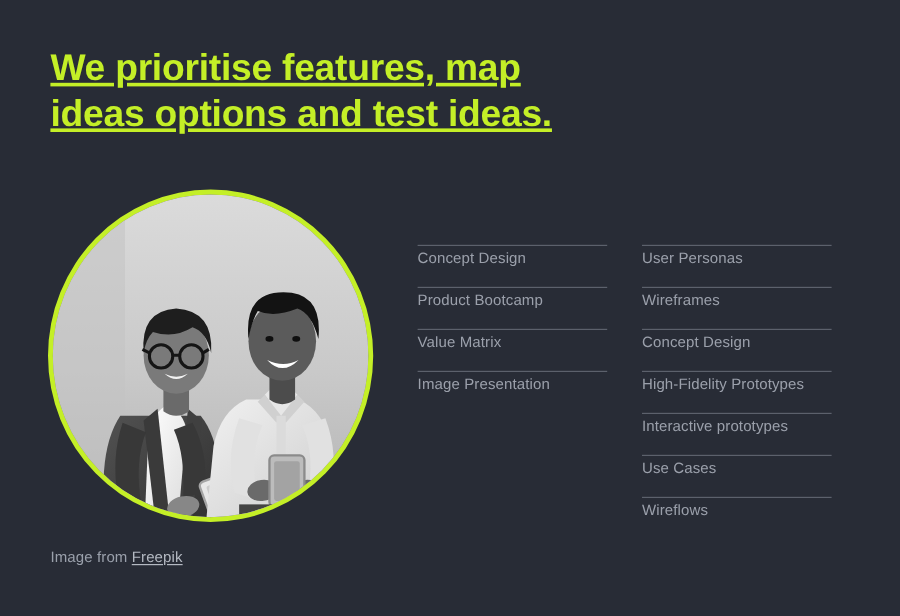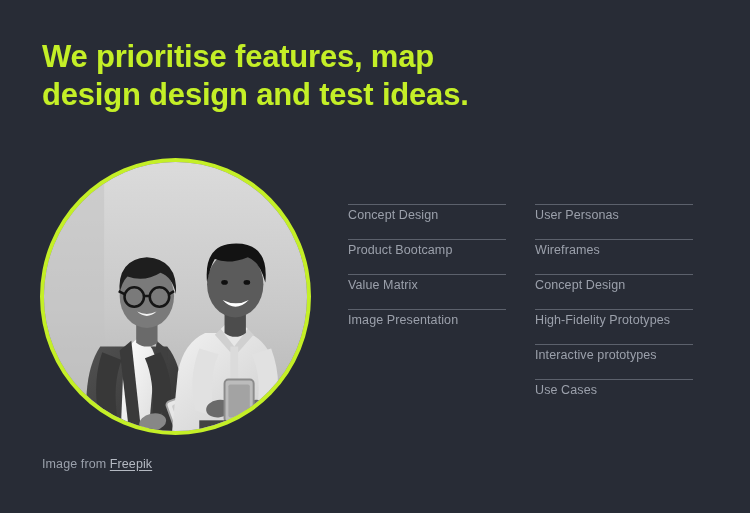--- a/index.html
+++ b/index.html
@@ -17,21 +17,21 @@
   .heading {
     position:absolute;
     left:42px; top:38px;
     width:520px;
     color:#c4ef27;
     font-size:31px;
     font-weight:bold;
     line-height:38px;
     letter-spacing:-0.2px;
   }
-  .heading .line { display:block; white-space:nowrap; }
+  .heading .line { display:block; white-space:nowrap;text-decoration:underline; }
 
   
   .photo-wrap {
     position:absolute;
     left:40px; top:158px;
     width:271px; height:277px;
     border-radius:50%;
     border:4px solid #c4ef27;
     overflow:hidden;
     background:#8e8e8e;
@@ -80,21 +80,21 @@
     margin-top:36px;
   }
 </style>
 </head>
 <body>
 
 <div id="page">
 
   <h1 class="heading">
     <span class="line">We prioritise features, map</span>
-    <span class="line">design design and test ideas.</span>
+    <span class="line">ideas options and test ideas.</span>
   </h1>
 
   <div class="photo-wrap">
     <div class="photo">
       <svg viewBox="0 0 271 277" preserveAspectRatio="xMidYMid slice">
         <defs>
           <linearGradient id="wall" x1="0" y1="0" x2="0" y2="1">
             <stop offset="0%" stop-color="#dddbd6"></stop>
             <stop offset="55%" stop-color="#ccc9c4"></stop>
             <stop offset="100%" stop-color="#b6b4af"></stop>
@@ -222,17 +222,20 @@
         </div>
       <div class="row">
           <span class="txt">High-Fidelity Prototypes</span>
         </div>
       <div class="row">
           <span class="txt">Interactive prototypes</span>
         </div>
       <div class="row">
           <span class="txt">Use Cases</span>
         </div>
+      <div class="row">
+          <span class="txt">Wireflows</span>
+        </div>
     </div>
 
   </div>
 
 </div>
 
 </body></html>

